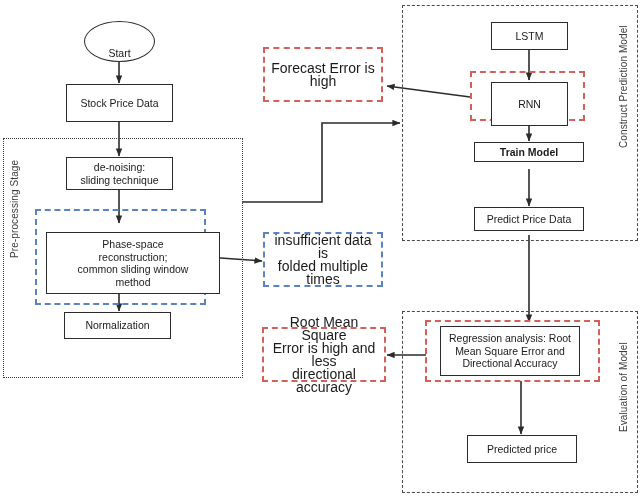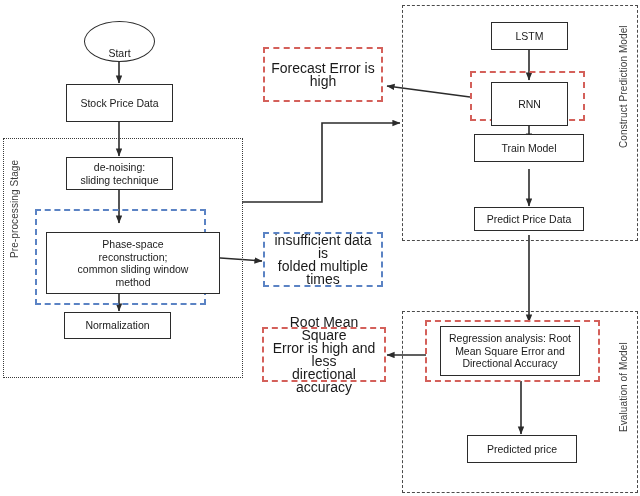--- a/index.html
+++ b/index.html
@@ -163,21 +163,21 @@
   </div>
 
   <div class="node" style="left:491px; top:22px; width:77px; height:28px;">
     <span>LSTM</span>
   </div>
 
   <div class="node" style="left:491px; top:82px; width:77px; height:44px;">
     <span>RNN</span>
   </div>
 
-  <div class="node" style="left:474px; top:134px; width:110px; height:28px;">
+  <div class="node" style="left:474px; top:142px; width:110px; height:20px;font-weight:bold;">
     <span>Train Model</span>
   </div>
 
   <div class="node" style="left:474px; top:207px; width:110px; height:24px;">
     <span>Predict Price Data</span>
   </div>
 
   <div class="node" style="left:440px; top:326px; width:140px; height:50px;">
     <span style="white-space:pre-line;">Regression analysis: Root
 Mean Square Error and

